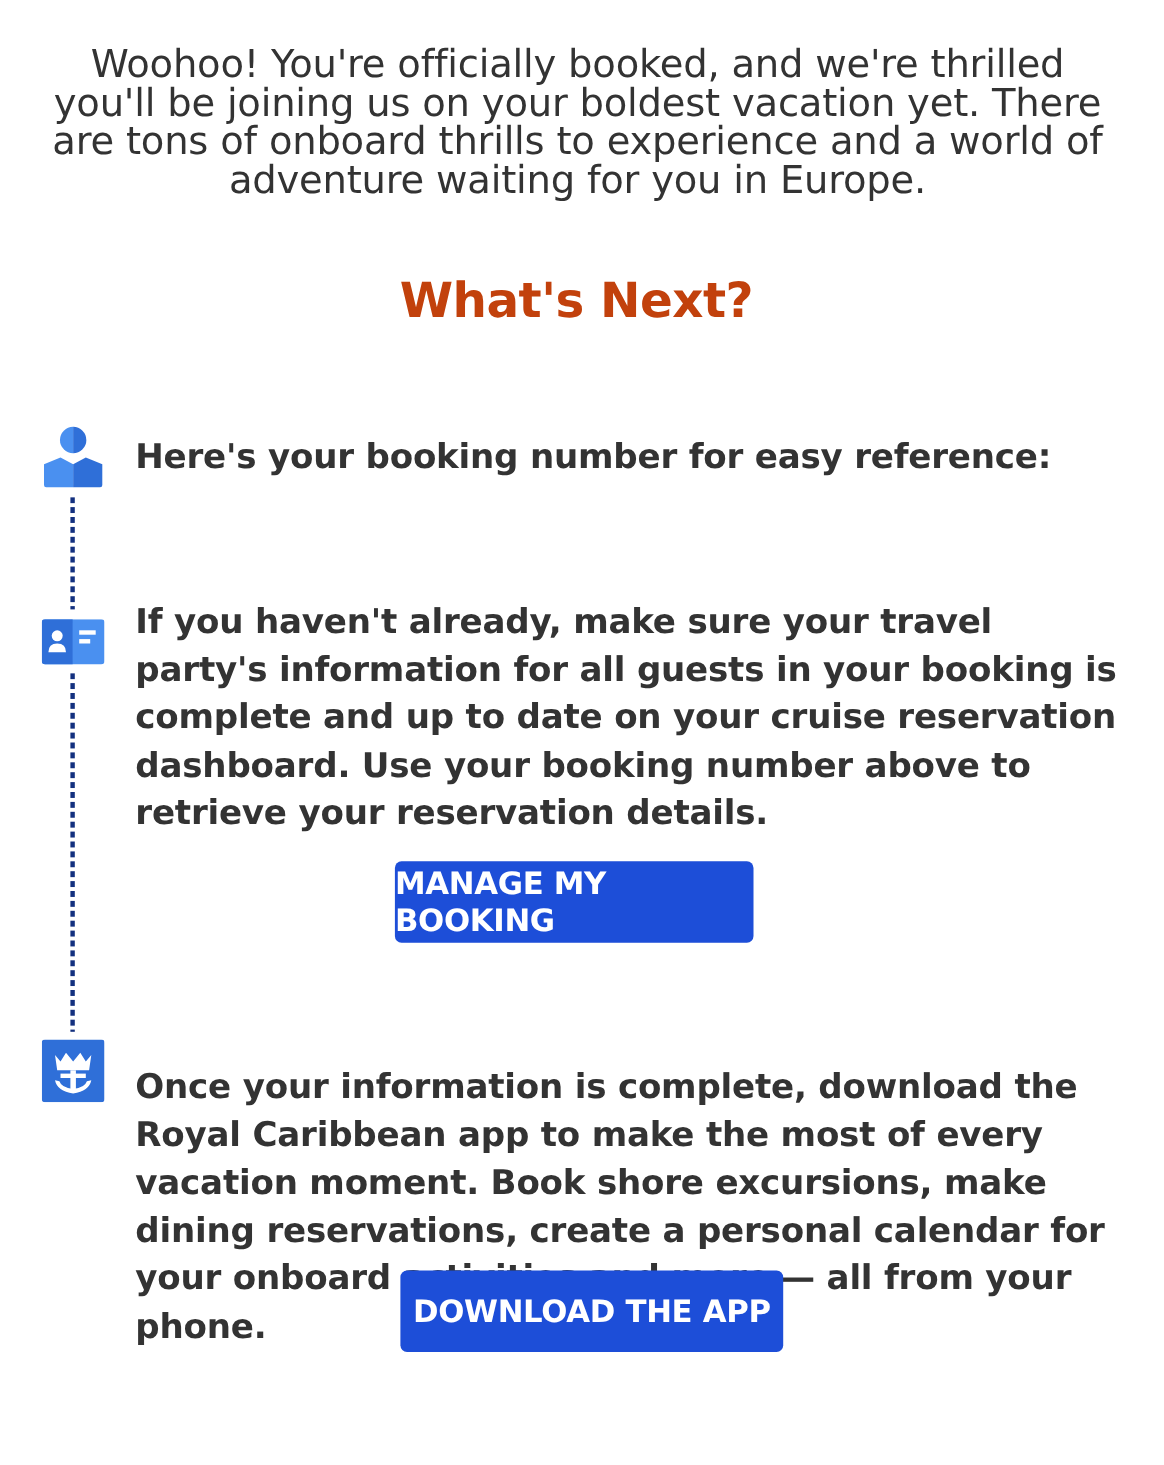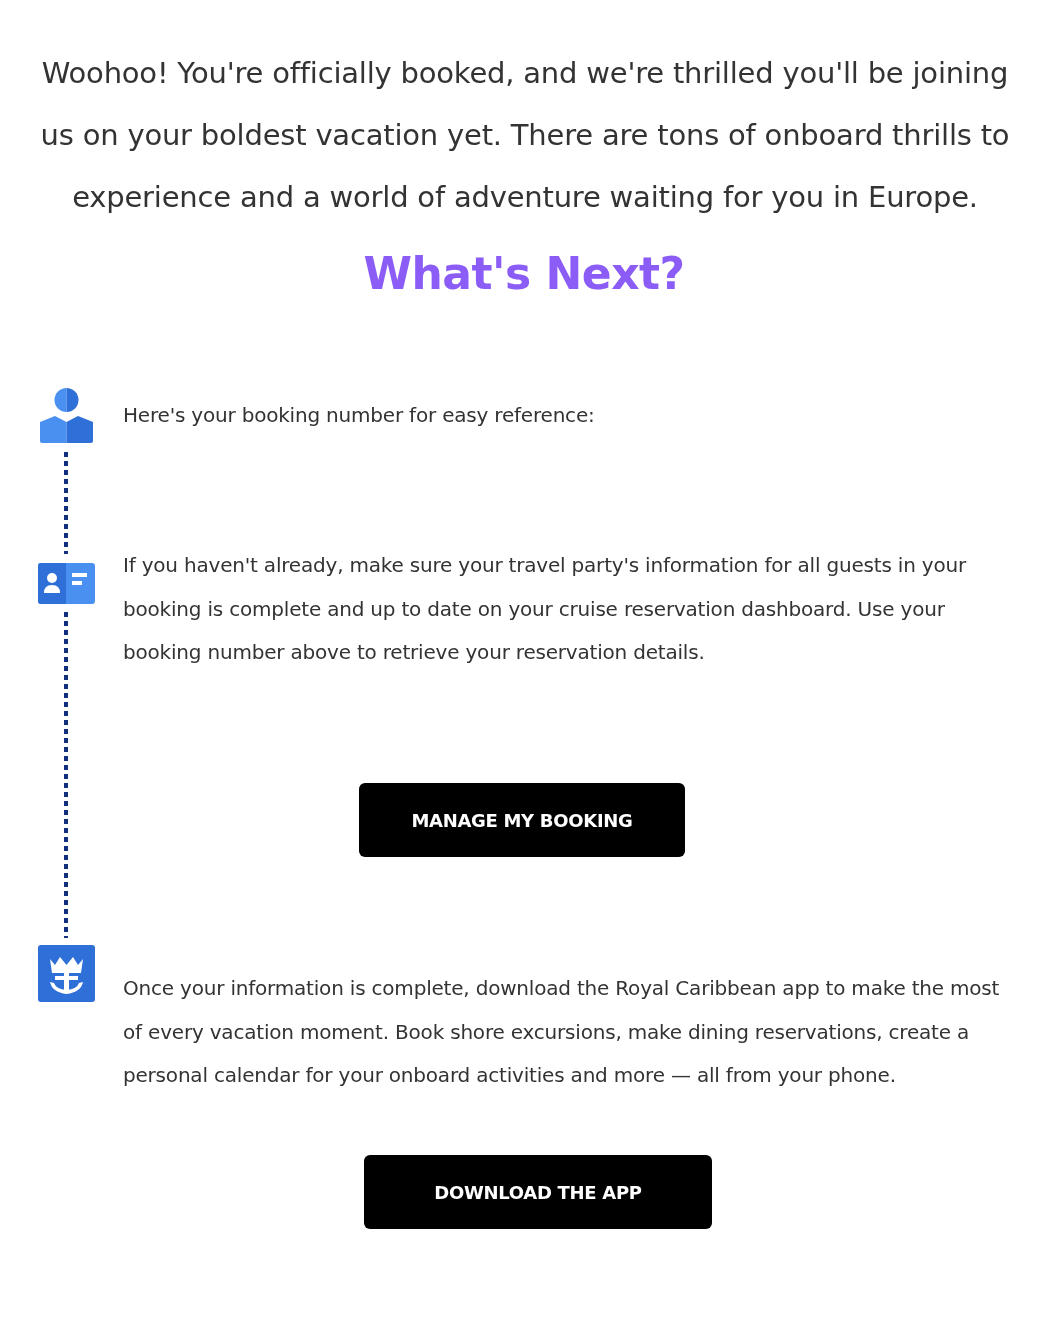--- a/index.html
+++ b/index.html
@@ -3,42 +3,43 @@
 <meta charset="utf-8">
 <style>
   html, body { margin: 0; padding: 0; background: #ffffff; }
   body {
     width: 1058px; height: 1332px; position: relative; overflow: hidden;
     font-family: "DejaVu Sans", "Liberation Sans", sans-serif;
     color: #333333;
   }
   .intro {
     position: absolute; left: 40px; top: 42px; width: 970px;
-    text-align: center; font-size: 29px; line-height: 62px; color: #333333;
+    text-align: center; font-size: 35px; line-height: 35px; color: #333333;
     letter-spacing: -0.2px;
   }
   .heading {
     position: absolute; left: 0; top: 248px; width: 1048px;
-    text-align: center; font-size: 44px; font-weight: bold; color: #8b5cf6;
+    text-align: center; font-size: 44px; font-weight: bold; color: #c2410c;
     letter-spacing: -0.5px;
   }
   .icon { position: absolute; left: 38px; width: 57px; }
   .dots {
     position: absolute; left: 64px; width: 4px;
     background-image: linear-gradient(to bottom, #13307f 0 60%, transparent 60% 100%);
     background-size: 4px 9px; background-repeat: repeat-y;
   }
   .step-text {
     position: absolute; left: 123px; width: 900px;
-    font-size: 20px; line-height: 43.5px; color: #333333;
+    font-size: 31px; line-height: 43.5px; color: #333333;
     letter-spacing: -0.2px;
+    font-weight: bold;
   }
   .btn {
-    position: absolute; background: #000000; color: #ffffff;
-    border-radius: 6px; font-weight: bold; font-size: 18px;
+    position: absolute; background: #1d4ed8; color: #ffffff;
+    border-radius: 6px; font-weight: bold; font-size: 28px;
     display: flex; align-items: center; justify-content: center;
     letter-spacing: -0.3px; cursor: pointer;
   }
 </style>
 </head>
 <body>
 
 <div>
 
   <p class="intro" style="margin:0;">Woohoo! You're officially booked, and we're thrilled you'll be joining us on your boldest vacation yet. There are tons of onboard thrills to experience and a world of adventure waiting for you in Europe.</p>

